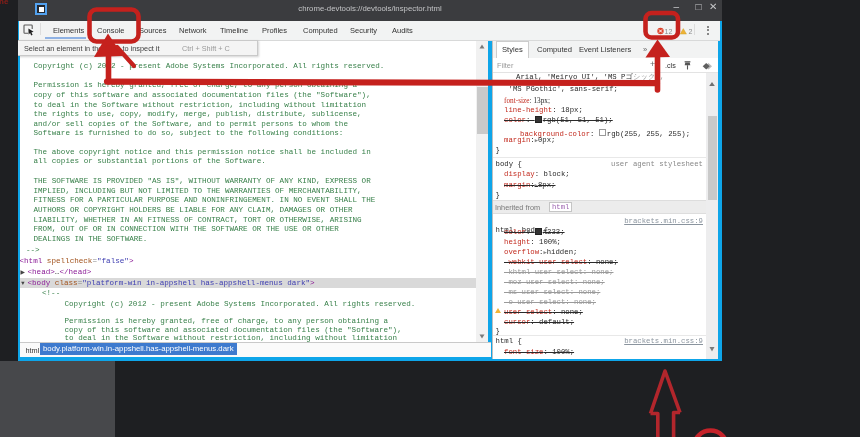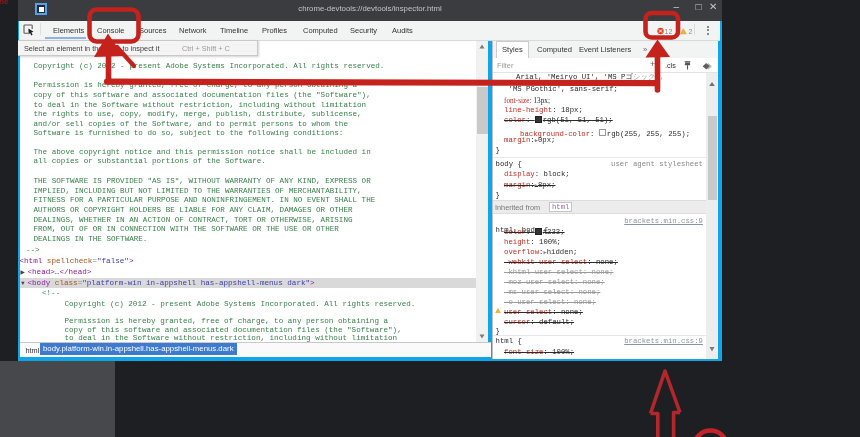--- a/index.html
+++ b/index.html
@@ -128,21 +128,21 @@
       <div class="ln" style="left:14.0px;top:58.5px;">to deal in the Software without restriction, including without limitation</div>
       <div class="ln" style="left:14.0px;top:68.1px;">the rights to use, copy, modify, merge, publish, distribute, sublicense,</div>
       <div class="ln" style="left:14.0px;top:77.8px;">and/or sell copies of the Software, and to permit persons to whom the</div>
       <div class="ln" style="left:14.0px;top:87.4px;">Software is furnished to do so, subject to the following conditions:</div>
       <div class="ln" style="left:14.0px;top:105.5px;">The above copyright notice and this permission notice shall be included in</div>
       <div class="ln" style="left:14.0px;top:115.2px;">all copies or substantial portions of the Software.</div>
       <div class="ln" style="left:14.0px;top:135.0px;">THE SOFTWARE IS PROVIDED "AS IS", WITHOUT WARRANTY OF ANY KIND, EXPRESS OR</div>
       <div class="ln" style="left:14.0px;top:144.7px;">IMPLIED, INCLUDING BUT NOT LIMITED TO THE WARRANTIES OF MERCHANTABILITY,</div>
       <div class="ln" style="left:14.0px;top:154.3px;">FITNESS FOR A PARTICULAR PURPOSE AND NONINFRINGEMENT. IN NO EVENT SHALL THE</div>
       <div class="ln" style="left:14.0px;top:164.0px;">AUTHORS OR COPYRIGHT HOLDERS BE LIABLE FOR ANY CLAIM, DAMAGES OR OTHER</div>
-      <div class="ln" style="left:14.0px;top:173.7px;">DEALINGS, WHETHER IN AN ACTION OF CONTRACT, TORT OR OTHERWISE, ARISING</div>
+      <div class="ln" style="left:14.0px;top:173.7px;">LIABILITY, WHETHER IN AN FITNESS OF CONTRACT, TORT OR OTHERWISE, ARISING</div>
       <div class="ln" style="left:14.0px;top:183.3px;">FROM, OUT OF OR IN CONNECTION WITH THE SOFTWARE OR THE USE OR OTHER</div>
       <div class="ln" style="left:14.0px;top:193.0px;">DEALINGS IN THE SOFTWARE.</div>
       <div class="ln" style="left:6.5px;top:204.0px;">--&gt;</div>
       <div class="ln" style="left:0.0px;top:215.0px;"><span class="tag">&lt;html</span> <span class="attr">spellcheck</span><span class="gry">=</span><span class="val">"false"</span><span class="tag">&gt;</span></div>
       <div class="ln" style="left:8.0px;top:225.8px;"><span class="tag">&lt;head&gt;</span><span class="blk">…</span><span class="tag">&lt;/head&gt;</span></div>
       <div class="ln" style="left:8.0px;top:236.5px;"><span class="tag">&lt;body</span> <span class="attr">class</span><span class="gry">=</span><span class="val">"platform-win in-appshell has-appshell-menus dark"</span><span class="tag">&gt;</span></div>
       <div style="position:absolute;left:1px;top:228px;font-size:5.8px;color:#444;">▶</div>
       <div style="position:absolute;left:0.5px;top:238.8px;font-size:5.8px;color:#444;">▼</div>
       <div class="ln" style="left:22.5px;top:247.0px;">&lt;!--</div>
       <div class="ln" style="left:45.0px;top:257.5px;">Copyright (c) 2012 - present Adobe Systems Incorporated. All rights reserved.</div>

